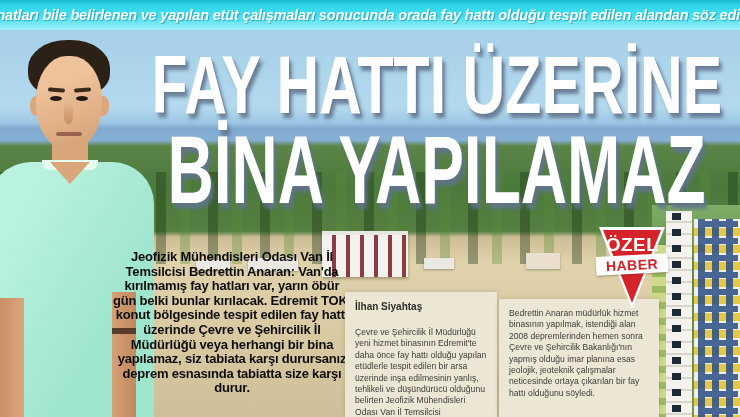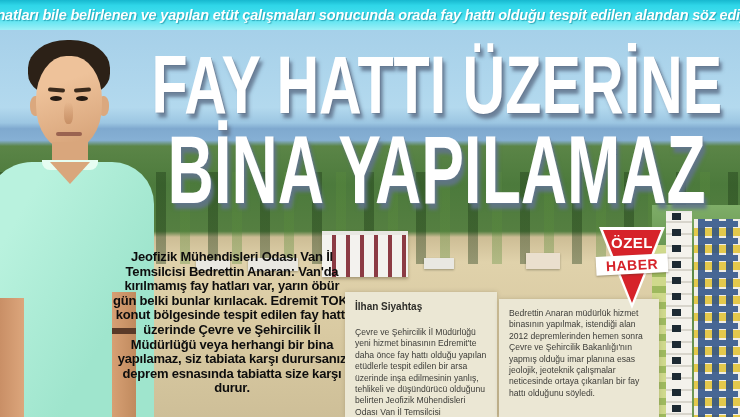--- a/index.html
+++ b/index.html
@@ -98,21 +98,21 @@
   .byline { font-weight:bold; font-size:10px; margin-bottom:15px; color:#2e2e2a; }
   .body-txt { font-size:8.6px; line-height:11.4px; }
   
   .badge { position:absolute; left:599px; top:227px; width:66px; height:90px; }
   .tri-outer { position:absolute; left:0; top:0; width:66px; height:82px;
     background:#fff; clip-path:polygon(0 0,100% 0,50% 100%);
     filter:drop-shadow(1px 2px 2px rgba(60,50,30,.5)); }
   .tri-inner { position:absolute; left:4px; top:3px; width:58px; height:73px;
     background:#d6232a; clip-path:polygon(0 0,100% 0,50% 100%); }
   .badge-top { position:absolute; left:0; top:7px; width:66px; text-align:center;
-    color:#fff; font-weight:bold; font-size:15px; letter-spacing:.5px; }
+    color:#fff; font-weight:bold; font-size:19px; letter-spacing:.5px; }
   .badge-band { position:absolute; left:-3px; top:28px; width:72px; height:19px;
     background:#fff; transform:rotate(-3deg);
     display:flex; align-items:center; justify-content:center;
     box-shadow:0 1px 2px rgba(60,50,30,.4); }
   .badge-band span { color:#d6232a; font-weight:bold; font-size:14px; letter-spacing:.5px; }
   
   .towers { position:absolute; left:652px; top:205px; width:88px; height:212px;
     background:linear-gradient(180deg,#7fae68 0%,#5d8a47 30%,#6f9a55 100%); overflow:hidden; }
   .tower-a { position:absolute; left:14px; top:6px; width:26px; height:206px;
     background:repeating-linear-gradient(180deg,#f4f2ec 0 10px,#d8d5cc 10px 12px);
@@ -182,21 +182,21 @@
   </div>
 
   <div class="lead-col">Jeofizik Mühendisleri Odası Van İl Temsilcisi Bedrettin Anaran:  Van'da kırılmamış fay hatları var, yarın öbür gün belki bunlar kırılacak. Edremit TOKİ konut bölgesinde tespit edilen fay hattı üzerinde Çevre ve Şehircilik İl Müdürlüğü veya herhangi bir bina yapılamaz, siz tabiata karşı durursanız deprem esnasında tabiatta size karşı durur.</div>
 
   <div class="article-box box-mid">
     <div class="byline">İlhan Siyahtaş</div>
     <div class="body-txt">Çevre ve Şehircilik İl Müdürlüğü yeni hizmet binasının Edremit'te daha önce fay hattı olduğu yapılan etüdlerle tespit edilen bir arsa üzerinde inşa edilmesinin yanlış, tehlikeli ve düşündürücü olduğunu belirten Jeofizik Mühendisleri Odası Van İl Temsilcisi</div>
   </div>
 
   <div class="article-box box-right">
-    <div class="body-txt">Bedrettin Anaran müdürlük hizmet binasının yapılmak, istendiği alan 2012 depremlerinden hemen sonra Çevre ve Şehircilik Bakanlığı'nın yapmış olduğu imar planına esas jeolojik, jeoteknik çalışmalar neticesinde ortaya çıkarılan bir fay hattı olduğunu söyledi.</div>
+    <div class="body-txt">Bedrettin Anaran müdürlük hizmet binasının yapılmak, istendiği alan 2008 depremlerinden hemen sonra Çevre ve Şehircilik Bakanlığı'nın yapmış olduğu imar planına esas jeolojik, jeoteknik çalışmalar neticesinde ortaya çıkarılan bir fay hattı olduğunu söyledi.</div>
   </div>
 
   <div class="badge">
     <div class="tri-outer"></div>
     <div class="tri-inner"></div>
     <div class="badge-top">ÖZEL</div>
     <div class="badge-band">
       <span>HABER</span>
     </div>
   </div>

